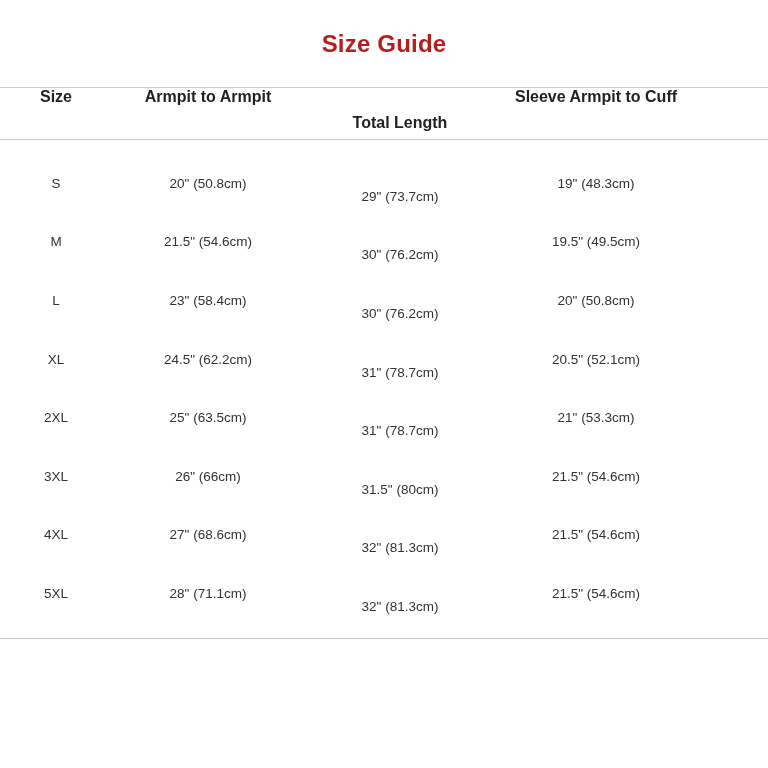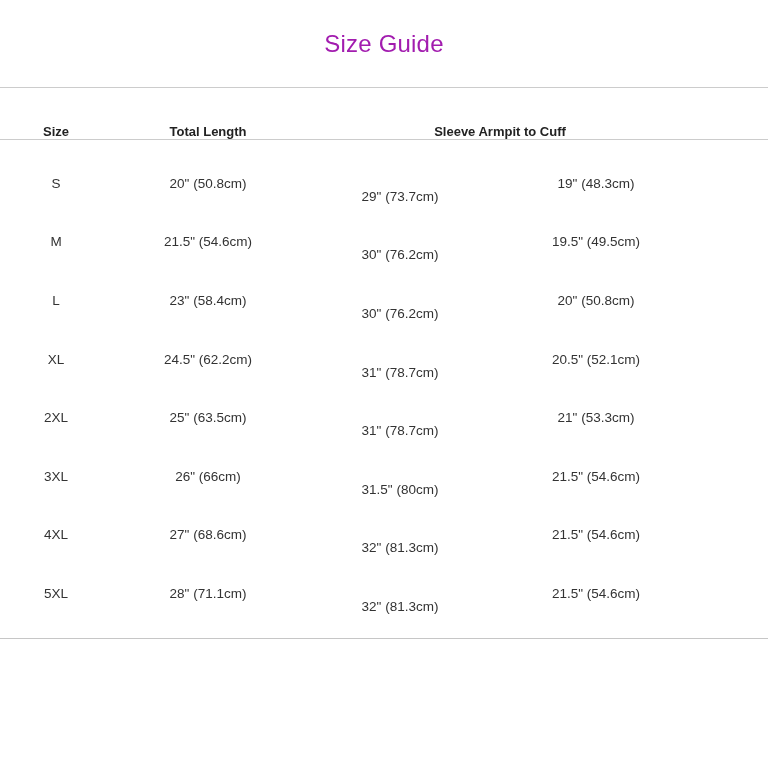--- a/index.html
+++ b/index.html
@@ -11,35 +11,35 @@
     overflow: hidden;
   }
   .page-header {
     height: 87px;
     display: flex;
     align-items: center;
     justify-content: center;
   }
   .page-title {
     font-size: 24px;
-    font-weight: 400;
-    color: #a21caf;
+    font-weight: 700;
+    color: #b91c1c;
     letter-spacing: 0.2px;
   }
   .size-table {
     width: 768px;
     border-top: 1px solid #cccccc;
     border-bottom: 1px solid #c6c6c6;
   }
   .table-header-row {
     display: flex;
-    align-items: flex-end;
+    align-items: flex-start;
     height: 52px;
     border-bottom: 1px solid #cccccc;
-    font-size: 13px;
+    font-size: 16px;
     font-weight: 700;
     color: #222222;
   }
   .table-body {
     padding: 14px 0 15px 0;
   }
   .table-row {
     display: flex;
     align-items: center;
     height: 58.6px;
@@ -56,20 +56,21 @@
 </head>
 <body>
 
 <div class="page-header">
   <h1 class="page-title">Size Guide</h1>
 </div>
 
 <div class="size-table">
   <div class="table-header-row">
     <div class="cell c1">Size</div>
+    <div class="cell c2">Armpit to Armpit</div>
     <div class="cell c3">Total Length</div>
     <div class="cell c4">Sleeve Armpit to Cuff</div>
   </div>
   <div class="table-body">
   <div class="table-row">
     <div class="cell c1">S</div>
     <div class="cell c2">20" (50.8cm)</div>
     <div class="cell c3">29" (73.7cm)</div>
     <div class="cell c4">19" (48.3cm)</div>
   </div>

